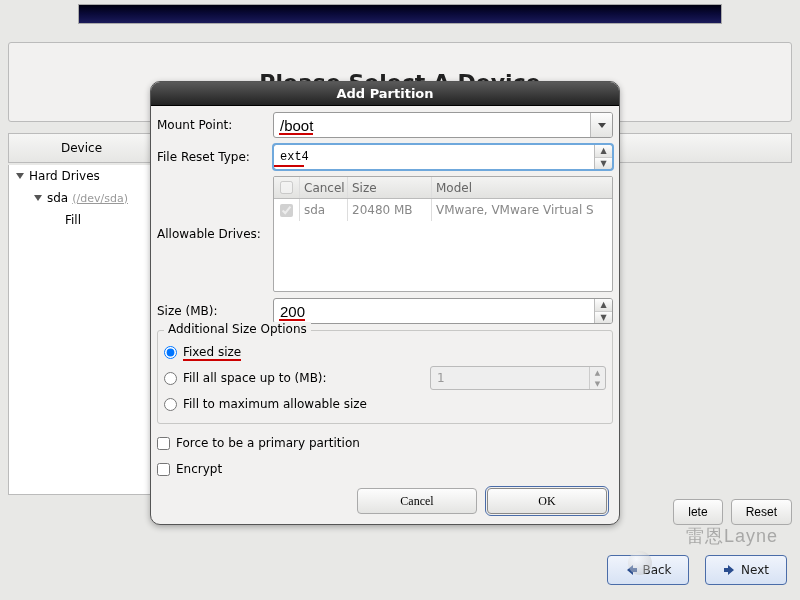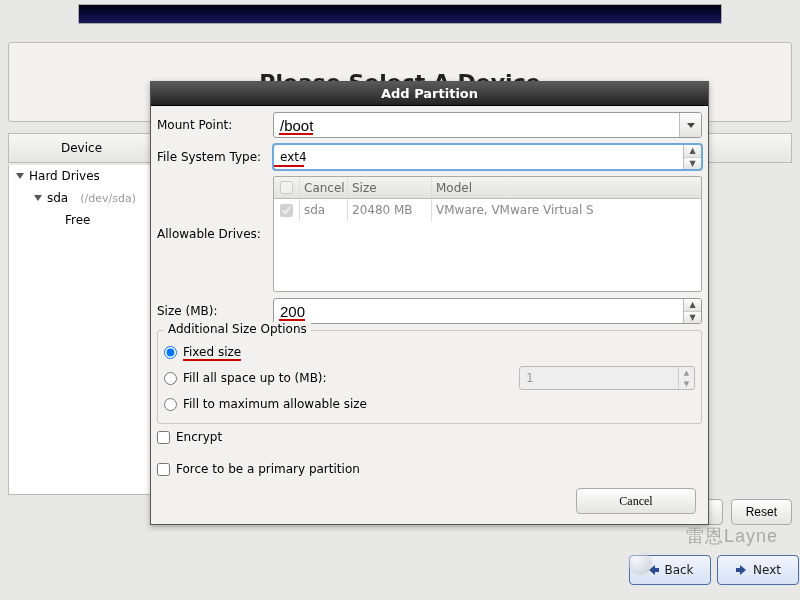--- a/index.html
+++ b/index.html
@@ -79,47 +79,47 @@
   height: 26px;
   padding: 0 14px;
   border: 1px solid #aaa;
   border-radius: 4px;
   background: linear-gradient(#fdfdfd, #e4e4e2);
   cursor: pointer;
   font-size: 12px;
 }
 .nav-row {
   position: absolute;
-  right: 1px; top: 555px;
-  display: flex;
-  gap: 6px;
+  right: 13px; top: 555px;
+  display: flex;
+  gap: 16px;
 }
 .nav-btn {
   height: 30px;
   width: 82px;
   border: 1px solid #4a6ca8;
   border-radius: 4px;
   background: linear-gradient(#f0f4fc, #d7e2f4);
   display: flex;
   align-items: center;
   justify-content: center;
   gap: 4px;
   cursor: pointer;
   color: #1a1a1a;
 }
 .nav-arrow { width: 14px; height: 14px; }
 
 
 .dialog {
   position: absolute;
   left: 150px; top: 81px;
-  width: 559px;
+  width: 470px;
   background: #f2f1f0;
   border: 1px solid #555;
-  border-radius: 0;
+  border-radius: 10px;
   box-shadow: 0 2px 6px rgba(0,0,0,.3);
   overflow: hidden;
 }
 .dialog-title {
   height: 24px;
   background: linear-gradient(#5a5a5a, #222);
   color: #fff;
   display: flex;
   align-items: center;
   justify-content: center;
@@ -163,20 +163,21 @@
   display: flex;
   align-items: center;
   justify-content: center;
   cursor: pointer;
 }
 .combo.select .select-display {
   flex: 1;
   padding: 12px 6px;
   display: flex;
   align-items: center;
+  font-family: Liberation Mono, monospace;
 }
 .spinner-btns {
   width: 18px;
   border-left: 1px solid #bbb;
   display: flex;
   flex-direction: column;
 }
 .spinner-btns div {
   flex: 1;
   display: flex;
@@ -313,24 +314,24 @@
     </span>
     <span class="tree-label">Hard Drives</span>
   </div>
   <div class="tree-row" style="padding-left:22px;">
     <span class="tree-toggle">
       <svg viewBox="0 0 10 10">
           <path d="M1 2 L9 2 L5 8 Z" fill="#555"></path>
         </svg>
     </span>
     <span class="tree-label">sda</span>
-    <span class="dim" style="margin-left:12px;">(/dev/sda)</span>
+    <span class="dim" style="margin-left:4px;text-decoration:underline;">(/dev/sda)</span>
   </div>
   <div class="tree-row" style="padding-left:54px;">
-    <span class="tree-label">Free</span>
+    <span class="tree-label">Fill</span>
   </div>
 </div>
 
 <div class="right-footer-row">
   <button class="std-btn">lete</button>
   <button class="std-btn">Reset</button>
 </div>
 
 <div class="dialog">
   <div class="dialog-title">Add Partition</div>
@@ -343,21 +344,21 @@
         <div style="position:absolute;left:5px;bottom:2px;width:34px;height:2px;background:#cc0000"></div>
         <div class="combo-btn">
           <svg width="10" height="10" viewBox="0 0 10 10">
               <path d="M1 3 L9 3 L5 8 Z" fill="#444"></path>
             </svg>
         </div>
       </div>
     </div>
 
     <div class="form-row">
-      <div class="form-label">File System Type:</div>
+      <div class="form-label">File Reset Type:</div>
       <div class="combo select" style="outline:2px solid #6fa8dc; outline-offset:-1px;">
         <div class="select-display" style="position:relative">
           <span>ext4</span>
           <div style="position:absolute;left:0;bottom:2px;width:30px;height:2px;background:#cc0000"></div>
         </div>
         <div class="spinner-btns">
           <div>▲</div>
           <div>▼</div>
         </div>
       </div>
@@ -418,31 +419,32 @@
             </div>
         </div>
       </div>
 
       <div class="radio-row">
         <input type="radio" name="sopt" style="">
         <label>Fill to maximum allowable size</label>
       </div>
     </div>
 
+    <div class="check-row" style="margin-top:6px;">
+      <input type="checkbox" style="">
+      <label>Force to be a primary partition</label>
+    </div>
     <div class="check-row">
       <input type="checkbox" style="">
       <label>Encrypt</label>
     </div>
-    <div class="check-row" style="margin-top:6px;">
-      <input type="checkbox" style="">
-      <label>Force to be a primary partition</label>
-    </div>
 
     <div class="dialog-buttons">
       <button class="std-btn">Cancel</button>
+      <button class="std-btn ok-btn">OK</button>
     </div>
 
   </div>
 </div>
 
 <div class="nav-row">
   <div class="nav-btn">
     <svg class="nav-arrow" viewBox="0 0 14 14">
         <path d="M9 2 L3 7 L9 12 L9 9 L13 9 L13 5 L9 5 Z" fill="#2a4d8f"></path>
       </svg>

